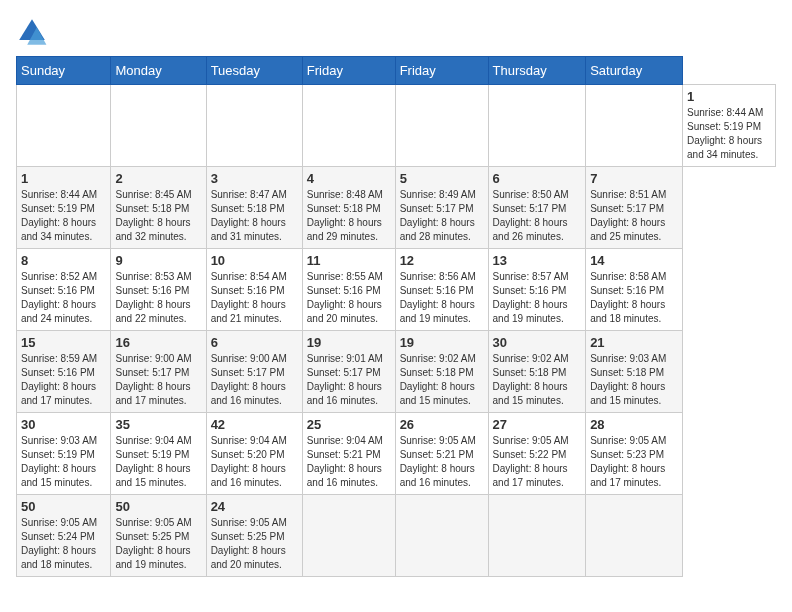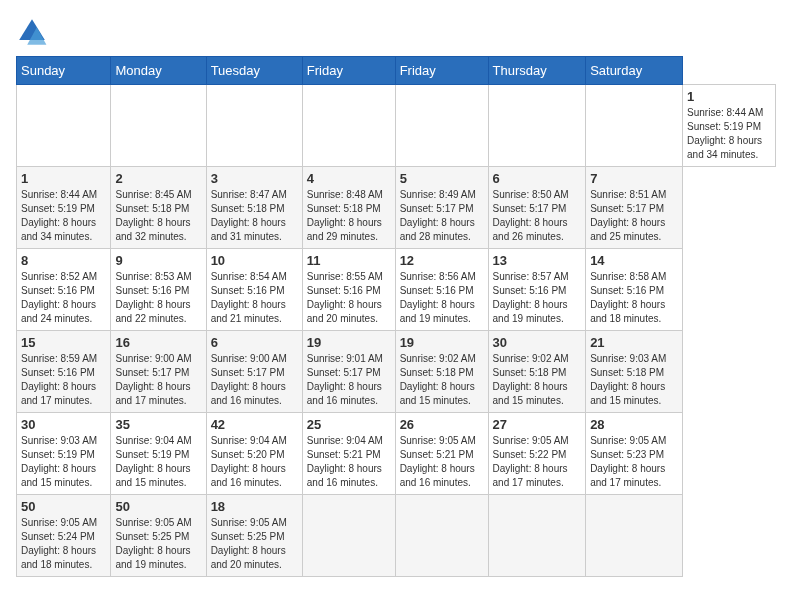--- a/index.html
+++ b/index.html
@@ -255,21 +255,21 @@
       <tr>
         <td>
           <span class="day-num">50</span>
           <div class="day-detail">Sunrise: 9:05 AM<br>Sunset: 5:24 PM<br>Daylight: 8 hours and 18 minutes.</div>
         </td>
         <td>
           <span class="day-num">50</span>
           <div class="day-detail">Sunrise: 9:05 AM<br>Sunset: 5:25 PM<br>Daylight: 8 hours and 19 minutes.</div>
         </td>
         <td>
-          <span class="day-num">18</span>
+          <span class="day-num">24</span>
           <div class="day-detail">Sunrise: 9:05 AM<br>Sunset: 5:25 PM<br>Daylight: 8 hours and 20 minutes.</div>
         </td>
         <td class="empty-cell"></td>
         <td class="empty-cell"></td>
         <td class="empty-cell"></td>
         <td class="empty-cell"></td>
       </tr>
     </tbody>
 </table>
 

